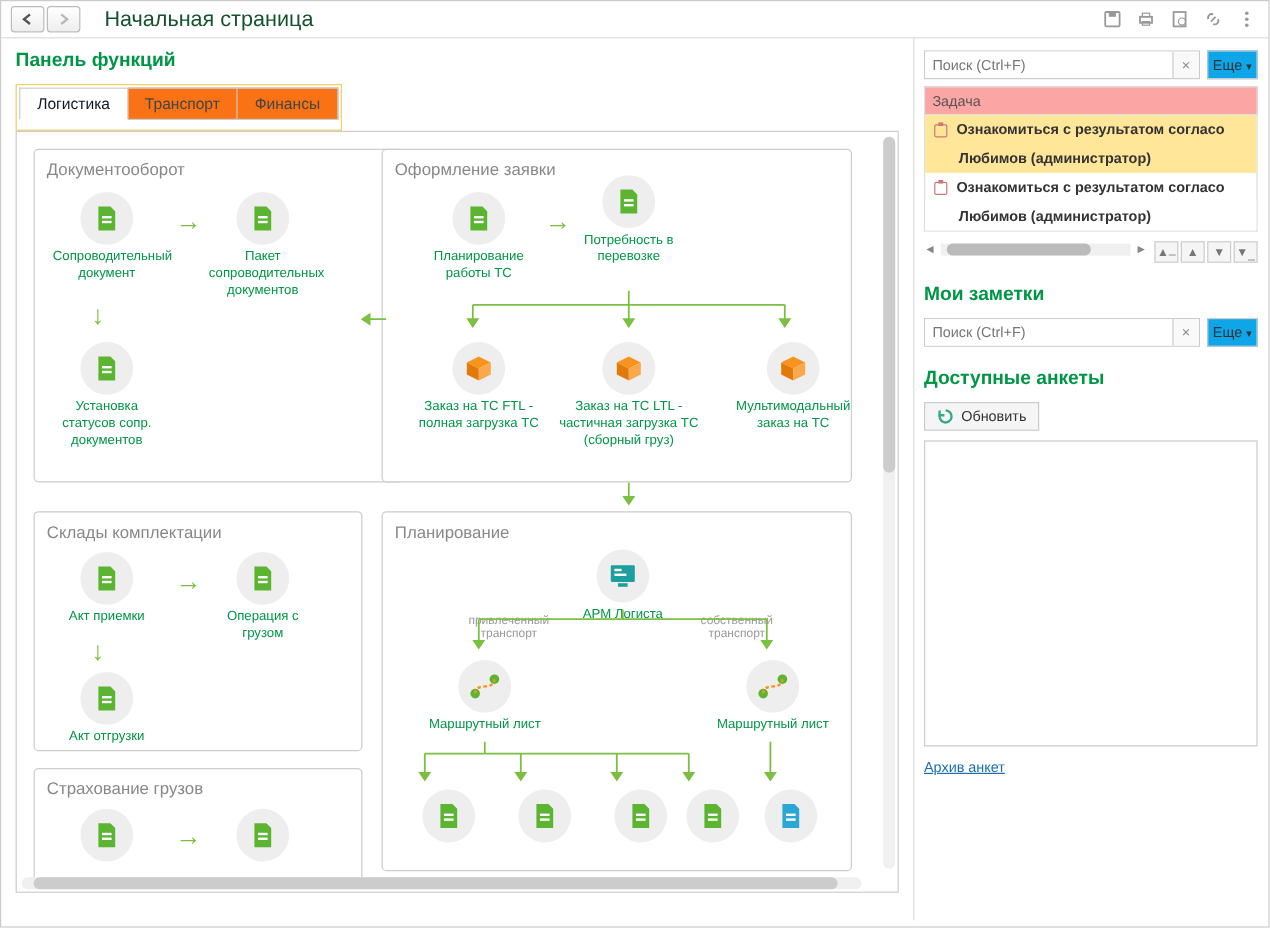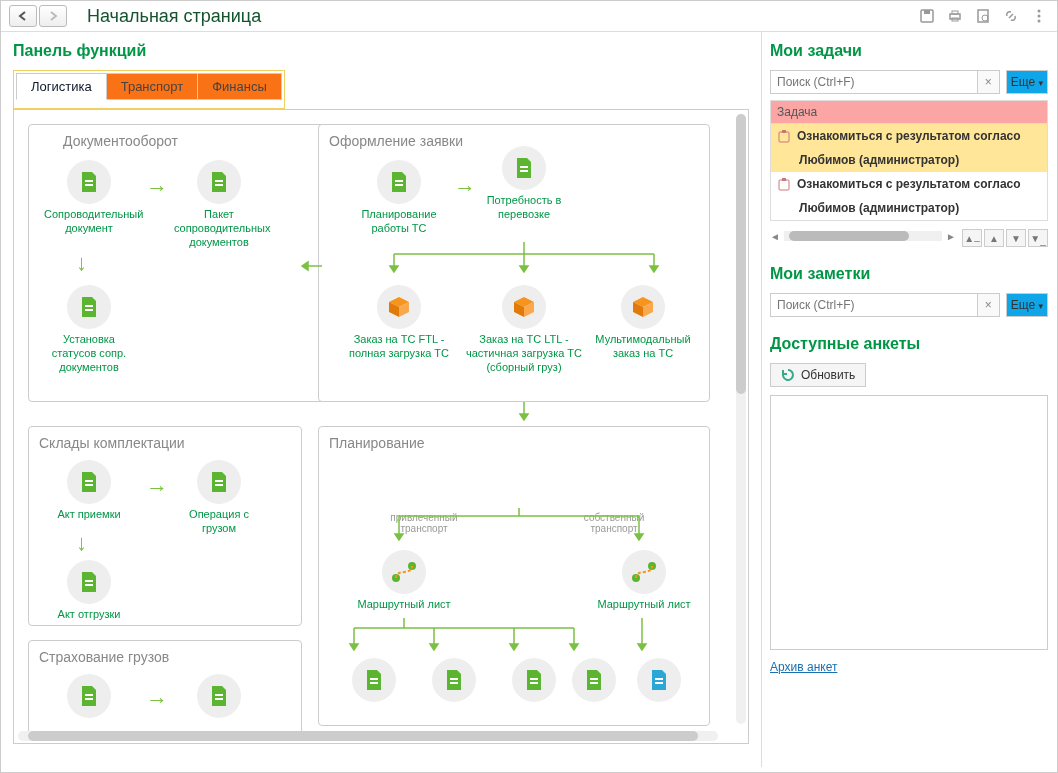--- a/index.html
+++ b/index.html
@@ -114,21 +114,21 @@
       <div class="tabs">
         <div class="tab active">Логистика</div>
         <div class="tab">Транспорт</div>
         <div class="tab">Финансы</div>
       </div>
     </div>
 
     <div class="diagram-area">
       <div class="diagram-inner">
 
-        <div class="group-box" style="left:14px; top:14px; width:308px; height:278px;padding-left:24px;">
+        <div class="group-box" style="left:14px; top:14px; width:308px; height:278px;">
           <div class="group-title">Документооборот</div>
         </div>
         <div class="node" style="left:30px; top:50px;">
           <div class="node-circle">
               <svg width="24" height="24">
                 <path d="M5 2h10l4 4v16H5z" fill="#5cb531"></path>
                 <rect x="8" y="10" width="8" height="2" fill="#fff"></rect>
                 <rect x="8" y="14" width="8" height="2" fill="#fff"></rect>
               </svg>
             </div>
@@ -208,21 +208,21 @@
         <div class="node" style="left:450px; top:175px; width:120px;">
           <div class="node-circle">
               <svg width="26" height="26">
                 <path d="M3 8 l10-5 10 5 -10 5z" fill="#f7941e"></path>
                 <path d="M3 8 v10 l10 5 v-10z" fill="#e27a0a"></path>
                 <path d="M23 8 v10 l-10 5 v-10z" fill="#f9a94b"></path>
               </svg>
             </div>
           <div class="node-label">Заказ на ТС LTL - частичная загрузка ТС (сборный груз)</div>
         </div>
-        <div class="node" style="left:574px; top:175px; width:110px;">
+        <div class="node" style="left:592px; top:175px; width:110px;">
           <div class="node-circle">
               <svg width="26" height="26">
                 <path d="M3 8 l10-5 10 5 -10 5z" fill="#f7941e"></path>
                 <path d="M3 8 v10 l10 5 v-10z" fill="#e27a0a"></path>
                 <path d="M23 8 v10 l-10 5 v-10z" fill="#f9a94b"></path>
               </svg>
             </div>
           <div class="node-label">Мультимодальный заказ на ТС</div>
         </div>
 
@@ -262,20 +262,31 @@
                 <path d="M5 2h10l4 4v16H5z" fill="#5cb531"></path>
                 <rect x="8" y="10" width="8" height="2" fill="#fff"></rect>
                 <rect x="8" y="14" width="8" height="2" fill="#fff"></rect>
               </svg>
             </div>
           <div class="node-label">Акт отгрузки</div>
         </div>
 
         <div class="group-box" style="left:304px; top:316px; width:392px; height:300px;">
           <div class="group-title">Планирование</div>
+        </div>
+        <div class="node" style="left:460px; top:348px;">
+          <div class="node-circle">
+              <svg width="26" height="26">
+                <rect x="3" y="4" width="20" height="14" rx="1" fill="#1e9e9e"></rect>
+                <rect x="9" y="19" width="8" height="3" fill="#1e9e9e"></rect>
+                <rect x="6" y="7" width="6" height="2" fill="#fff"></rect>
+                <rect x="6" y="11" width="10" height="2" fill="#fff"></rect>
+              </svg>
+            </div>
+          <div class="node-label">АРМ Логиста</div>
         </div>
         <div class="edge-label" style="left:370px; top:402px; width:80px;">привлеченный транспорт</div>
         <div class="edge-label" style="left:560px; top:402px; width:80px;">собственный транспорт</div>
 
         <svg class="connector" style="left:370px; top:398px;" width="270" height="40">
           <path d="M135 0 v8 M15 8 h240 M15 8 v24 M255 8 v24"></path>
           <path class="connector-arrow" d="M15 32 l-4 -6 h8 z"></path>
           <path class="connector-arrow" d="M255 32 l-4 -6 h8 z"></path>
         </svg>
 
@@ -381,21 +392,20 @@
             </div>
           </div>
 
       </div>
       <div class="scrollbar-v"></div>
       <div class="scrollbar-h"></div>
     </div>
   </div>
 
   <div class="right-panel">
-    <div class="section-title">Мои задачи</div>
     <div class="search-box">
       <div class="search-input-wrap">
         <input class="search-input" placeholder="Поиск (Ctrl+F)" style="">
         <div class="search-clear">×</div>
       </div>
       <div class="more-btn"><span>Еще</span> <span style="font-size:9px;">▾</span></div>
     </div>
     <div class="task-header-row">Задача</div>
     <div class="task-list">
       <div class="task-row selected">

